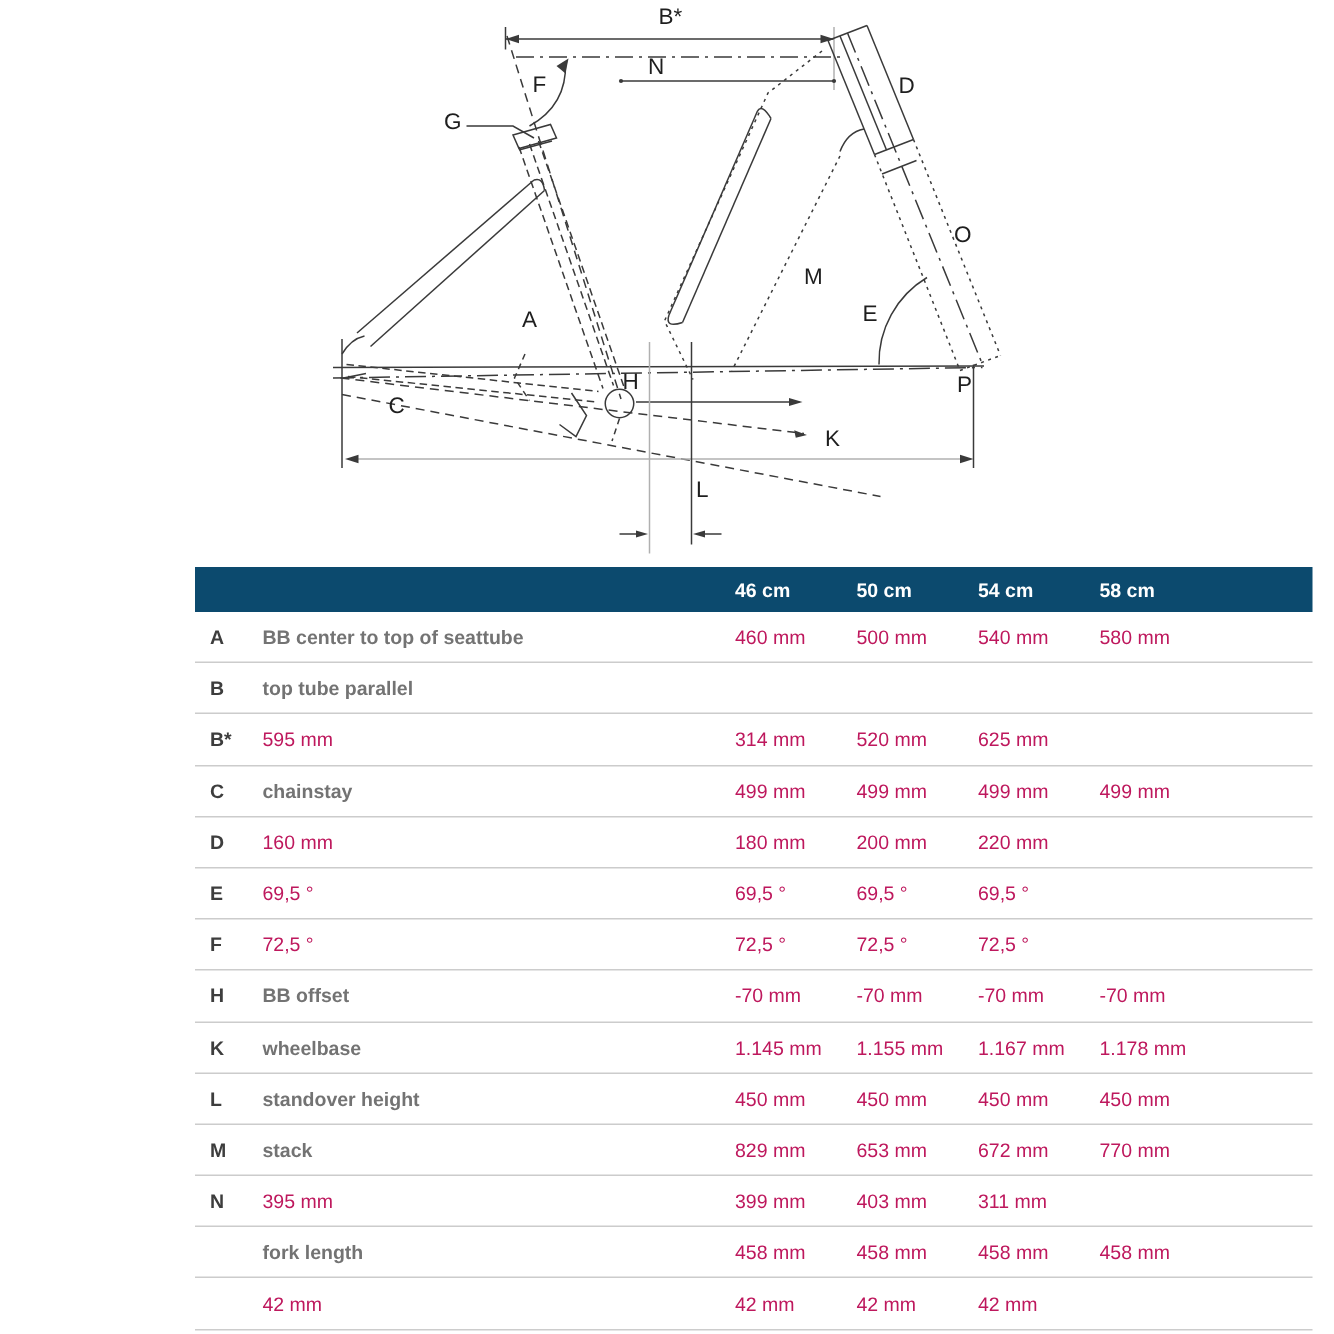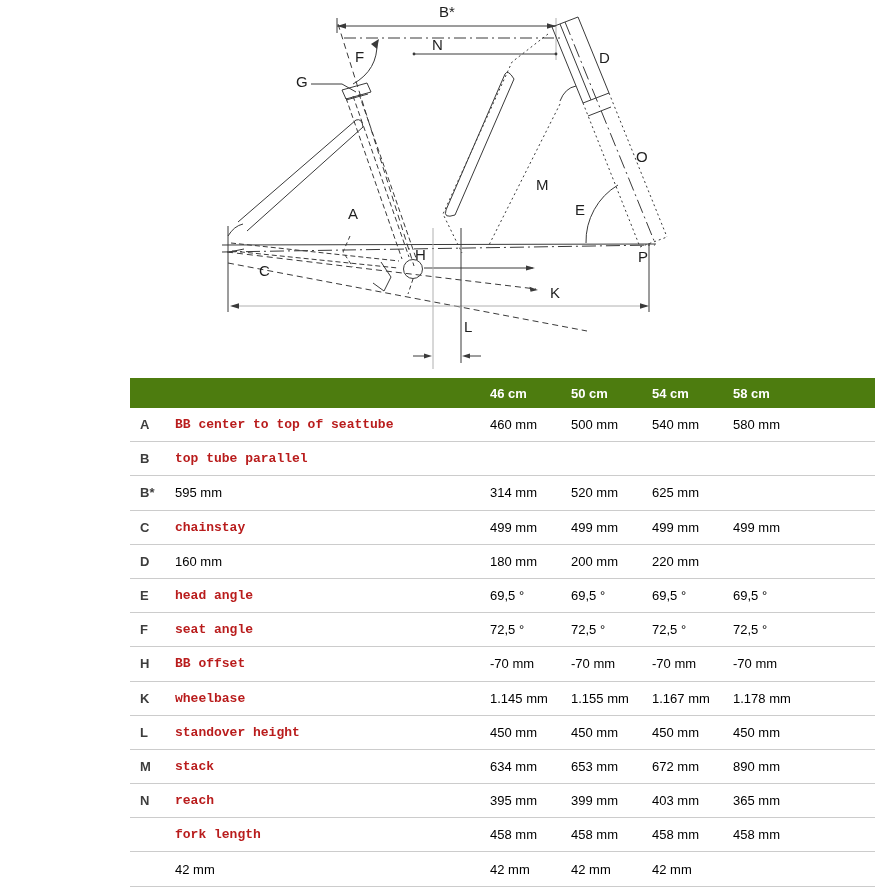--- a/index.html
+++ b/index.html
@@ -4,28 +4,28 @@
 <style>
   html,body{margin:0;padding:0;background:#fff;}
   .page{position:relative;width:889px;height:889px;background:#fff;overflow:hidden;
         font-family:"Liberation Sans",sans-serif;}
   
   .diagram{position:absolute;left:0;top:0;width:889px;height:378px;}
   .diagram svg{position:absolute;left:0;top:0;}
   .dlabel{position:absolute;font-size:15px;color:#1e1e1e;line-height:1;white-space:nowrap;}
   
   .geo-table{position:absolute;left:130px;top:378px;width:745px;}
-  .thead{height:30px;background:#4d7c0f;display:grid;
+  .thead{height:30px;background:#0c4a6e;display:grid;
          grid-template-columns:45px 315px 81px 81px 81px 81px 1fr;align-items:center;}
   .hcell{color:#fff;font-weight:bold;font-size:13px;}
   .trow{height:34.2px;box-sizing:border-box;border-bottom:1px solid #ccc;display:grid;
         grid-template-columns:45px 315px 81px 81px 81px 81px 1fr;align-items:center;}
   .cletter{padding-left:10px;font-weight:bold;font-size:13px;color:#3d3d3d;}
-  .clabel{font-weight:bold;font-size:13px;color:#b91c1c;font-family:Liberation Mono, monospace;}
-  .cvalue{font-size:13px;color:#000000;}
+  .clabel{font-weight:bold;font-size:13px;color:#737373;}
+  .cvalue{font-size:13px;color:#be185d;}
 </style>
 </head>
 <body>
 
 <div class="page">
 
   <div class="diagram">
     <svg width="889" height="378" viewBox="0 0 889 378">
       <g stroke="#3a3a3a" stroke-width="1" fill="none">
 
@@ -181,29 +181,27 @@
         </div>
         <div class="trow">
           <span class="cletter">D</span>
           <span class="cvalue">160 mm</span>
           <span class="cvalue">180 mm</span>
           <span class="cvalue">200 mm</span>
           <span class="cvalue">220 mm</span>
         </div>
         <div class="trow">
           <span class="cletter">E</span>
-          <span class="clabel">head angle</span>
           <span class="cvalue">69,5 °</span>
           <span class="cvalue">69,5 °</span>
           <span class="cvalue">69,5 °</span>
           <span class="cvalue">69,5 °</span>
         </div>
         <div class="trow">
           <span class="cletter">F</span>
-          <span class="clabel">seat angle</span>
           <span class="cvalue">72,5 °</span>
           <span class="cvalue">72,5 °</span>
           <span class="cvalue">72,5 °</span>
           <span class="cvalue">72,5 °</span>
         </div>
         <div class="trow">
           <span class="cletter">H</span>
           <span class="clabel">BB offset</span>
           <span class="cvalue">-70 mm</span>
           <span class="cvalue">-70 mm</span>
@@ -222,32 +220,31 @@
           <span class="cletter">L</span>
           <span class="clabel">standover height</span>
           <span class="cvalue">450 mm</span>
           <span class="cvalue">450 mm</span>
           <span class="cvalue">450 mm</span>
           <span class="cvalue">450 mm</span>
         </div>
         <div class="trow">
           <span class="cletter">M</span>
           <span class="clabel">stack</span>
-          <span class="cvalue">634 mm</span>
+          <span class="cvalue">829 mm</span>
           <span class="cvalue">653 mm</span>
           <span class="cvalue">672 mm</span>
-          <span class="cvalue">890 mm</span>
+          <span class="cvalue">770 mm</span>
         </div>
         <div class="trow">
           <span class="cletter">N</span>
-          <span class="clabel">reach</span>
           <span class="cvalue">395 mm</span>
           <span class="cvalue">399 mm</span>
           <span class="cvalue">403 mm</span>
-          <span class="cvalue">365 mm</span>
+          <span class="cvalue">311 mm</span>
         </div>
         <div class="trow">
           <span class="cletter"></span>
           <span class="clabel">fork length</span>
           <span class="cvalue">458 mm</span>
           <span class="cvalue">458 mm</span>
           <span class="cvalue">458 mm</span>
           <span class="cvalue">458 mm</span>
         </div>
         <div class="trow">

